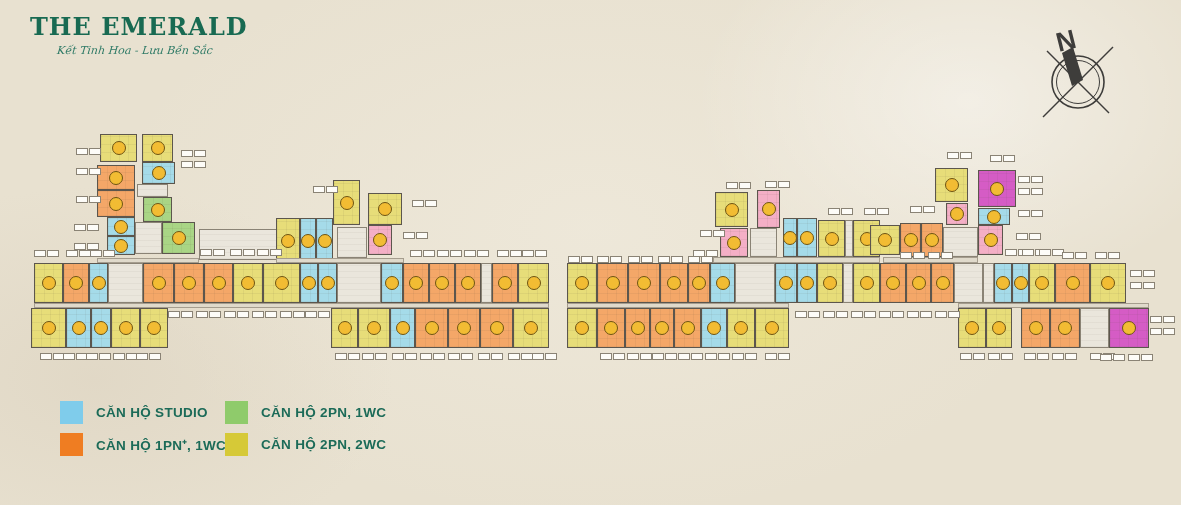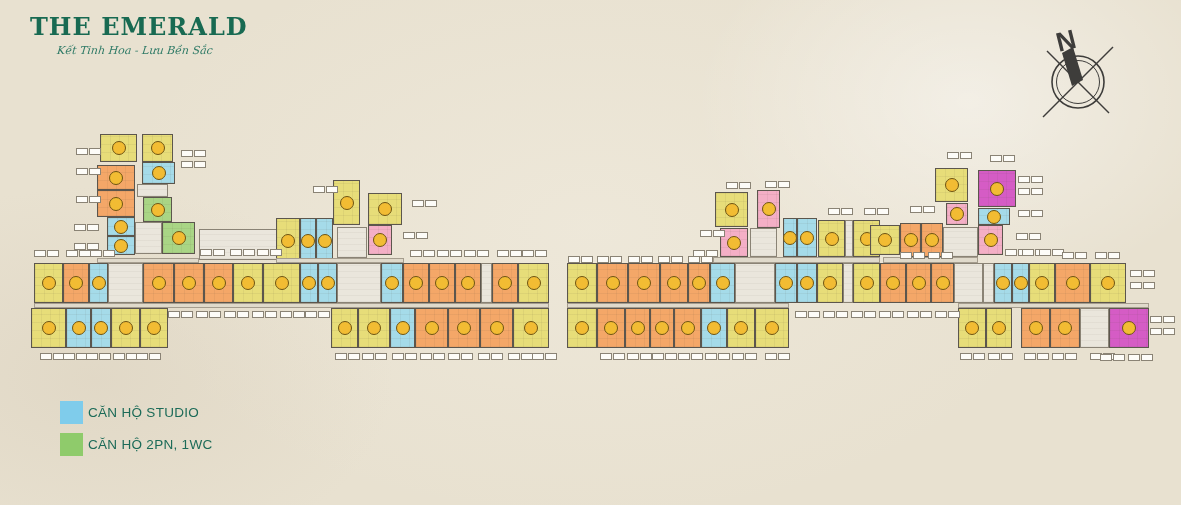--- a/index.html
+++ b/index.html
@@ -41,21 +41,21 @@
   
   .legend{position:absolute;left:0;top:0;width:100%;height:100%;pointer-events:none;}
   .legend-item{position:absolute;display:flex;align-items:center;}
   .legend-item:nth-child(1){left:60px;top:401px;}
   .legend-item:nth-child(2){left:60px;top:433px;}
   .legend-item:nth-child(3){left:225px;top:401px;}
   .legend-item:nth-child(4){left:225px;top:433px;}
   .legend-item:nth-child(5){left:365px;top:401px;}
   .legend-item:nth-child(6){left:365px;top:433px;}
   .legend-swatch{width:23px;height:23px;flex:none;}
-  .legend-label{margin-left:5px;font-size:13.5px;font-weight:normal;color:#1C6B58;letter-spacing:0.3px;white-space:nowrap;}
+  .legend-label{margin-left:13px;font-size:13.5px;font-weight:bold;color:#1C6B58;letter-spacing:0.3px;white-space:nowrap;}
 </style>
 </head>
 <body>
 
 <div id="stage">
 
   <div class="logo">
     <div class="logo-line1">THE EMERALD</div>
     <div class="logo-tagline">Kết Tinh Hoa - Lưu Bền Sắc</div>
   </div>
@@ -719,18 +719,26 @@
         <div class="lbl-box"></div>
       </div>
     </div>
 
   <div class="legend" id="legend">
       <div class="legend-item">
         <div class="legend-swatch" style="background-color: rgb(127, 204, 235);"></div>
         <div class="legend-label">CĂN HỘ STUDIO</div>
       </div>
       <div class="legend-item">
+        <div class="legend-swatch" style="background-color: rgb(239, 125, 34);"></div>
+        <div class="legend-label">CĂN HỘ 1PN⁺, 1WC</div>
+      </div>
+      <div class="legend-item">
         <div class="legend-swatch" style="background-color: rgb(143, 203, 107);"></div>
         <div class="legend-label">CĂN HỘ 2PN, 1WC</div>
+      </div>
+      <div class="legend-item">
+        <div class="legend-swatch" style="background-color: rgb(214, 201, 55);"></div>
+        <div class="legend-label">CĂN HỘ 2PN, 2WC</div>
       </div>
     </div>
 
 </div>
 
 </body></html>

